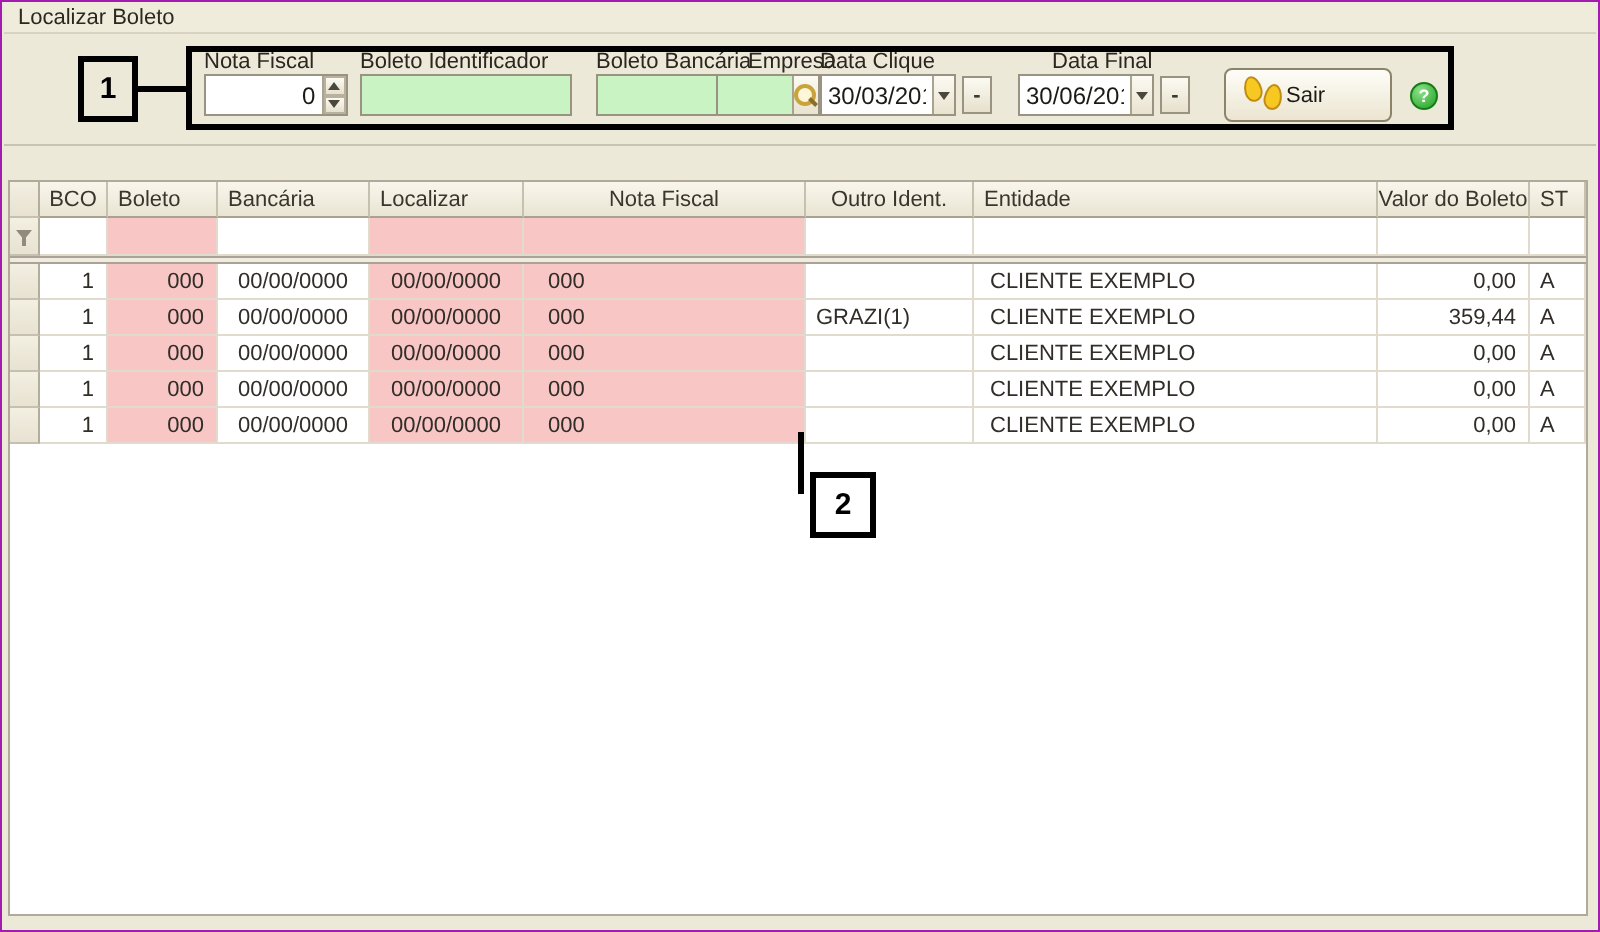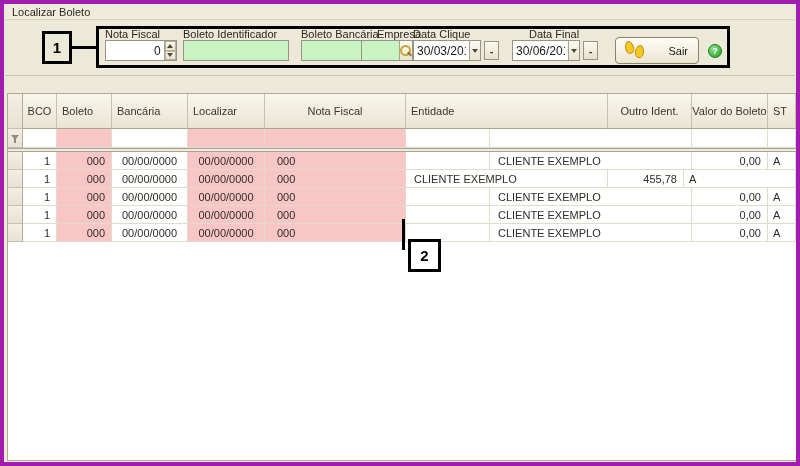--- a/index.html
+++ b/index.html
@@ -1,20 +1,20 @@
 <!DOCTYPE html>
 <html><head>
 <meta charset="utf-8">
 <style>
   * { box-sizing: border-box; margin: 0; padding: 0; }
   html,body { width:800px; height:466px; }
   body { font-family: "Liberation Sans", sans-serif; font-size: 11px; color:#2c2820; }
 
   .window { position:relative; width:800px; height:466px; background:#ece9d8;
-            border:4px solid #a21caf; overflow:hidden;padding-left:32px; }
+            border:1px solid #a21caf; overflow:hidden;padding-left:32px; }
 
   
   .titlebar { position:absolute; left:1px; top:0; right:1px; height:16px;
               border-bottom:1px solid #d8d2c2; padding:2px 0 0 7px; background:#efecdc; }
 
   
   .toolbar { position:absolute; left:1px; top:17px; right:1px; height:55px;
              border-bottom:1px solid #c9c3b3; background:#ece9d8; }
   .flabel { position:absolute; top:7px; white-space:nowrap; color:#2b2620; }
   .field  { position:absolute; top:19px; height:21px; display:flex; align-items:stretch;
@@ -46,38 +46,38 @@
 
   .sair { position:absolute; left:610px; top:16px; width:84px; height:27px;
           border:1px solid #8b8468; border-radius:4px;
           background:linear-gradient(#fefdf8,#ebe5d0); display:flex; align-items:center;
           cursor:default; }
   .feet { position:relative; width:22px; height:20px; margin-left:8px; }
   .foot { position:absolute; width:9px; height:13px; background:#f7c821; border:1px solid #c08c14;
           border-radius:50% 50% 50% 50% / 60% 60% 40% 40%; }
   .foot.f1 { left:1px; top:0; transform:rotate(-14deg); }
   .foot.f2 { left:11px; top:4px; transform:rotate(10deg); }
-  .sair .lbl { flex:1; text-align:right; padding-right:10px; color:#1c1a14; }
+  .sair .lbl { flex:1; text-align:left; padding-right:10px; color:#1c1a14; }
 
   .help { position:absolute; left:703px; top:23px; width:14px; height:14px; border-radius:50%;
           background:radial-gradient(circle at 35% 30%, #8ee28a, #1f9e22); border:1px solid #157d18;
           color:#fff; font-weight:bold; font-size:9px; text-align:center; line-height:13px; }
 
   
   .grid-caption { position:absolute; left:5px; top:76px; color:#201c16; }
   .grid { position:absolute; left:3px; top:89px; width:790px; height:368px;
           background:#fff; border:1px solid #b1aa9a; }
   .grow { display:flex; width:100%; }
   .cell { flex:0 0 auto; overflow:hidden; white-space:nowrap; display:flex; align-items:center;
           border-right:1px solid #e0dbcd; border-bottom:1px solid #e0dbcd; color:#312d28; }
   .c0 { width:15px; } .c1 { width:34px; } .c2 { width:55px; } .c3 { width:76px; }
   .c4 { width:77px; } .c5 { width:141px; } .c6 { width:84px; } .c7 { width:202px; }
   .c8 { width:76px;text-align:center; } .c9 { flex:1 1 auto; }
 
-  .hrow .cell { height:35px; background:linear-gradient(#f9f6ec,#e9e4d3);
+  .hrow .cell { height:18px; background:linear-gradient(#f9f6ec,#e9e4d3);
                 border-right:1px solid #c6c0ae; border-bottom:1px solid #aaa291; color:#3a362c; }
   .frow .cell { height:19px; background:#fff; }
   .drow .cell { height:18px; background:#fff; }
   .pinkc { background:#f9c6c6 !important; }
   .ind   { background:linear-gradient(#f3efe2,#e7e2d1) !important;
            border-right:1px solid #b4ad9c !important; border-bottom:1px solid #c6c0ae !important; }
   .al { justify-content:flex-start; padding-left:5px; }
   .ac { justify-content:center; }
   .ar { justify-content:flex-end; padding-right:6px; }
   .pad12 { padding-left:12px; }
@@ -175,22 +175,22 @@
 
   <div class="grid">
 
     <div class="grow hrow">
       <div class="cell c0 ind"></div>
       <div class="cell c1 ac">BCO</div>
       <div class="cell c2 al">Boleto</div>
       <div class="cell c3 al">Bancária</div>
       <div class="cell c4 al">Localizar</div>
       <div class="cell c5 ac">Nota Fiscal</div>
+      <div class="cell c6 ac">Outro Ident.</div>
       <div class="cell c7 al">Entidade</div>
-      <div class="cell c6 ac">Outro Ident.</div>
       <div class="cell c8 ac">Valor do Boleto</div>
       <div class="cell c9 al">ST</div>
     </div>
 
     <div class="grow frow">
       <div class="cell c0 ind">
           <span class="funnel"></span>
         </div>
       <div class="cell c1"></div>
       <div class="cell c2 pinkc"></div>
@@ -218,22 +218,23 @@
       <div class="cell c9 al">A</div>
     </div>
 
     <div class="grow drow">
       <div class="cell c0 ind"></div>
       <div class="cell c1 ar">1</div>
       <div class="cell c2 ar pinkc">000</div>
       <div class="cell c3 ac">00/00/0000</div>
       <div class="cell c4 ac pinkc">00/00/0000</div>
       <div class="cell c5 al pad12 pinkc">000</div>
-      <div class="cell c7 al" style="padding-left:8px">CLIENTE EXEMPLO</div>
-      <div class="cell c8 ar">455,78</div>
+      <div class="cell c6 al">GRAZI(1)</div>
+      <div class="cell c7 al" style="padding-left:8px">CLIENTE EXEMPLO</div>
+      <div class="cell c8 ar">359,44</div>
       <div class="cell c9 al">A</div>
     </div>
 
     <div class="grow drow">
       <div class="cell c0 ind"></div>
       <div class="cell c1 ar">1</div>
       <div class="cell c2 ar pinkc">000</div>
       <div class="cell c3 ac">00/00/0000</div>
       <div class="cell c4 ac pinkc">00/00/0000</div>
       <div class="cell c5 al pad12 pinkc">000</div>

